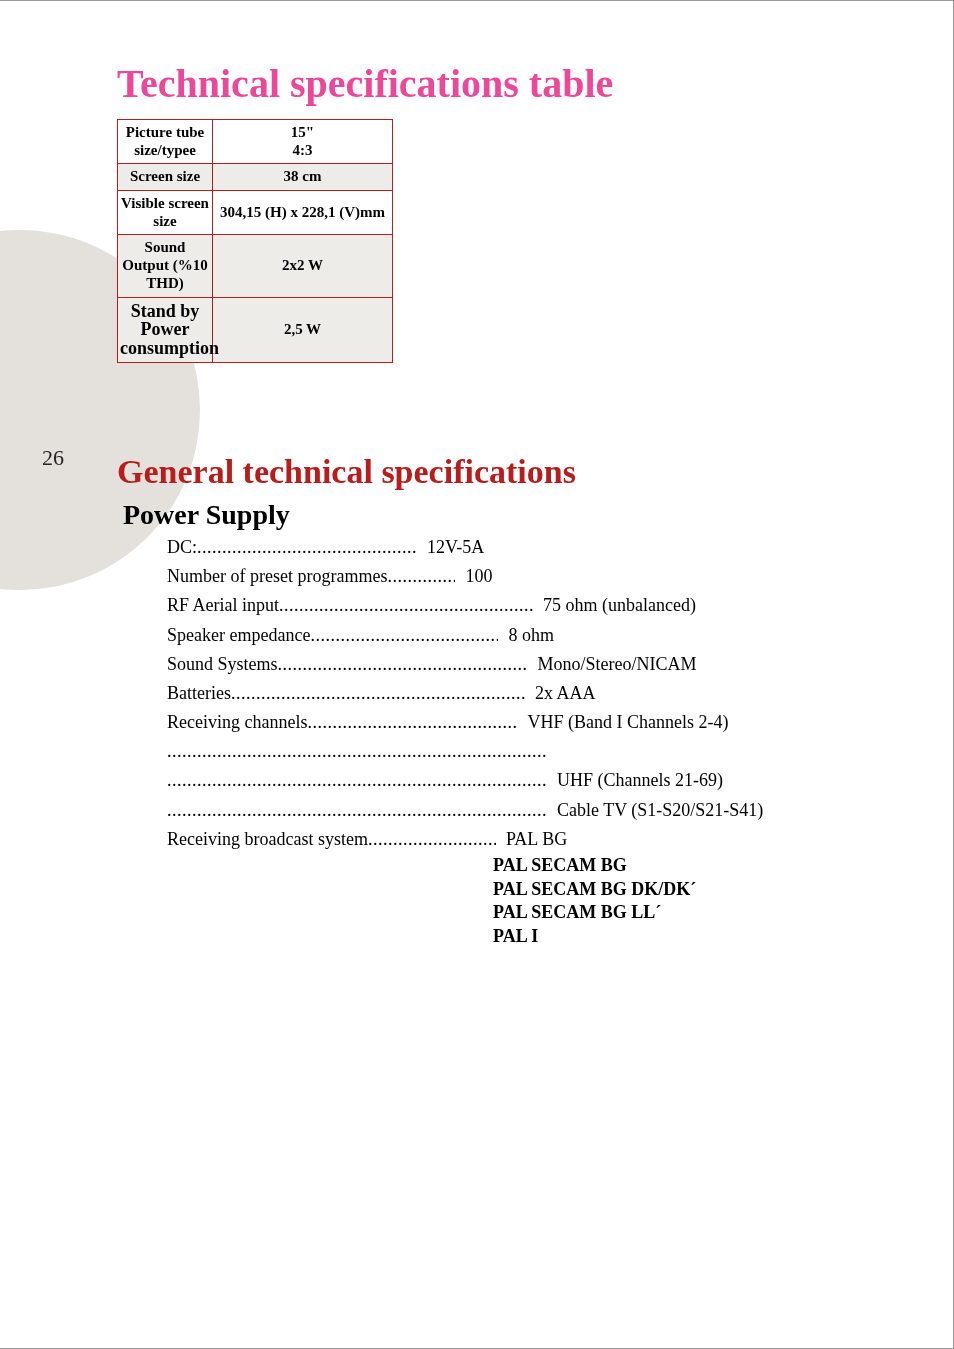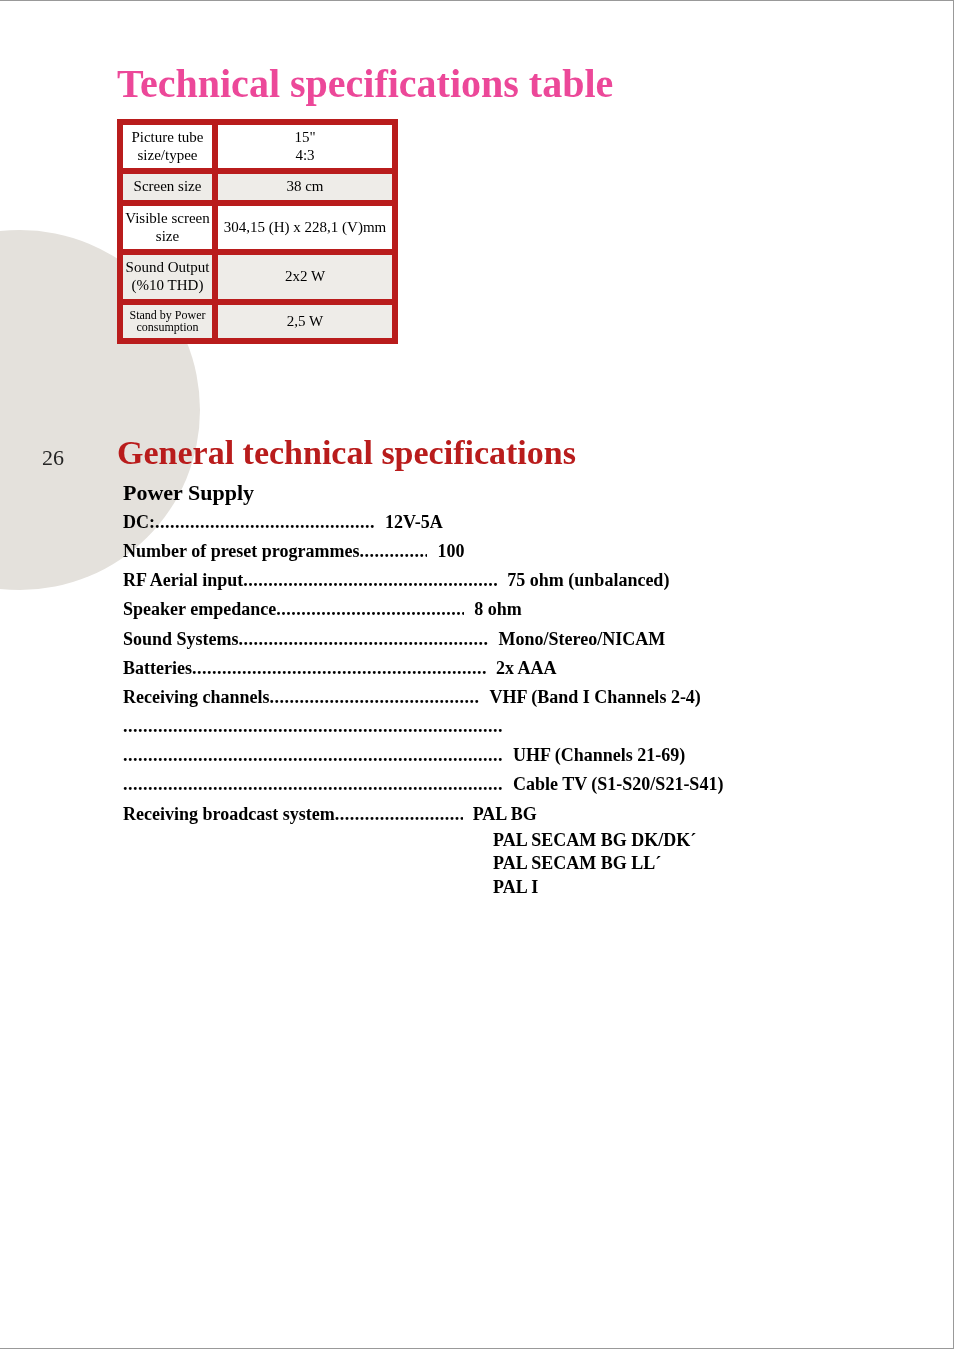--- a/index.html
+++ b/index.html
@@ -67,48 +67,49 @@
     font-size: 34px;
     font-weight: bold;
     color: #b91c1c;
   }
   table.spec-table {
     border-collapse: collapse;
     width: 275px;
     table-layout: fixed;
   }
   table.spec-table td {
-    border: 6px solid #b91c1c;
+    border: 1px solid #b91c1c;
     padding: 4px 2px;
     font-size: 15px;
-    font-weight: normal;
+    font-weight: bold;
     text-align: center;
     vertical-align: middle;
     line-height: 1.18;
   }
   table.spec-table col.label-col { width: 95px; }
   table.spec-table col.value-col { width: 180px; }
   .row-gray { background: #eeece8; border-radius: 13px; }
   .subhead {
-    font-size: 22px;
+    font-size: 28px;
     font-weight: bold;
     color: #000;
     margin: 6px 0 2px 6px;
   }
   
   .leader-block {
     margin-left: 6px;
     width: 668px;
   }
   .leader-row {
     display: flex;
     font-size: 18px;
-    font-weight: bold;
+    font-weight: normal;
     color: #000;
     line-height: 1.62;
+    margin-left: 44px;
   }
   .leader-label {
     white-space: nowrap;
   }
   .leader-dots {
     flex: 0 0 auto;
     overflow: hidden;
     white-space: nowrap;
   }
   .leader-dots::after {
@@ -165,21 +166,21 @@
         </tr>
         <tr>
           <td>Visible screen size</td>
           <td>304,15 (H) x 228,1 (V)mm</td>
         </tr>
         <tr class="row-gray">
           <td>Sound Output (%10 THD)</td>
           <td>2x2 W</td>
         </tr>
         <tr class="row-gray">
-          <td style="font-size:12px; line-height:1.05;">Stand by Power consumption</td>
+          <td style="font-size:18px; line-height:1.05;">Stand by Power consumption</td>
           <td>2,5 W</td>
         </tr>
       </tbody>
     </table>
 
     <h1 class="title2">General technical  specifications</h1>
 
     <div class="subhead">Power Supply</div>
 
     <div class="leader-block">
@@ -243,20 +244,21 @@
         <span class="leader-value">Cable TV (S1-S20/S21-S41)</span>
       </div>
 
       <div class="leader-row">
         <span class="leader-label">Receiving broadcast system</span>
         <span class="leader-dots w-rbs"></span>
         <span class="leader-value">PAL BG</span>
       </div>
 
       <div class="sub-values">
+        <div>PAL SECAM BG</div>
         <div>PAL SECAM BG DK/DK´</div>
         <div>PAL SECAM BG LL´</div>
         <div>PAL I</div>
       </div>
 
     </div>
 
   </div>
 </div>
 

